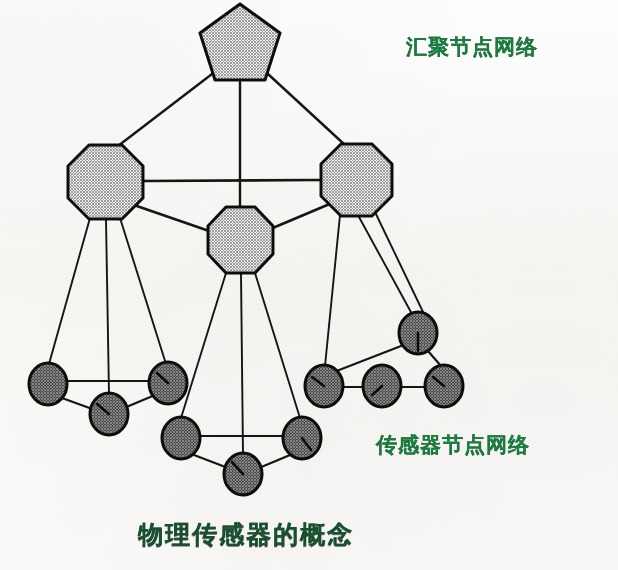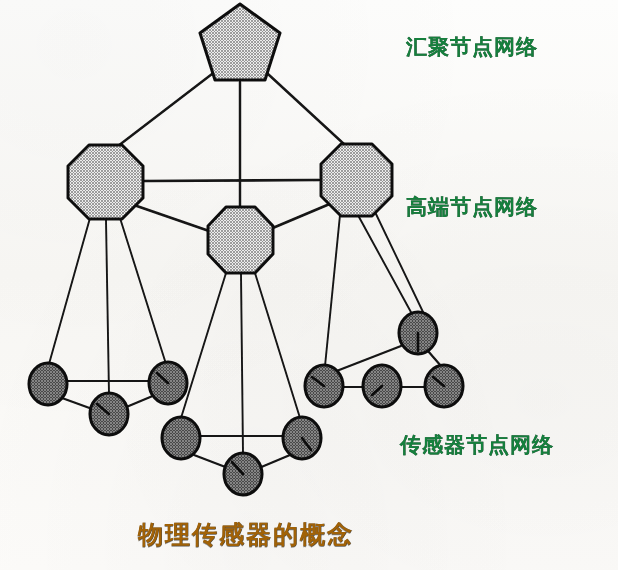--- a/index.html
+++ b/index.html
@@ -40,31 +40,31 @@
     letter-spacing: 1px;
     white-space: nowrap;
     text-shadow: 0.35px 0 0 rgba(0,0,0,0.55), 0 0.35px 0 rgba(0,0,0,0.35);
   }
   .side-label {
     font-size: 21px;
     line-height: 1;
   }
   #label-sink   { left: 406px; top: 36px; }
   #label-high   { left: 406px; top: 196px; }
-  #label-sensor { left: 400px; top: 434px; }
+  #label-sensor { left: 376px; top: 434px; }
   #caption {
     position: absolute;
     left: 0;
     top: 518px;
     width: 492px;
     text-align: center;
     font-size: 25px;
     letter-spacing: 2px;
     font-weight: 700;
-    color: #a16207;
+    color: #14532d;
     text-shadow: 0.5px 0 0 rgba(0,0,0,0.6), 0 0.5px 0 rgba(0,0,0,0.45);
   }
 </style>
 </head>
 <body>
 
 <div id="page">
 
   <div id="paper-grain"></div>
 
@@ -175,19 +175,18 @@
         <line x1="324" y1="386" x2="312" y2="377"></line>
         <line x1="382" y1="386" x2="372" y2="395"></line>
         <line x1="444" y1="386" x2="433" y2="377"></line>
       </g>
 
     </g>
   </svg>
 
   <div class="label side-label" id="label-sink">汇聚节点网络</div>
 
-  <div class="label side-label" id="label-high">高端节点网络</div>
 
   <div class="label side-label" id="label-sensor">传感器节点网络</div>
 
   <div id="caption" class="label">物理传感器的概念</div>
 
 </div>
 
 </body></html>

